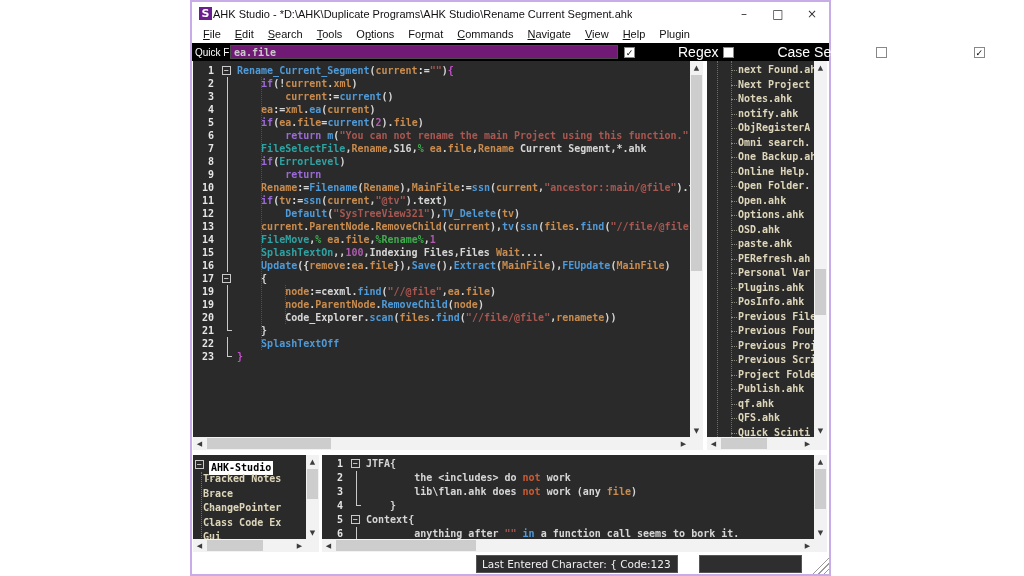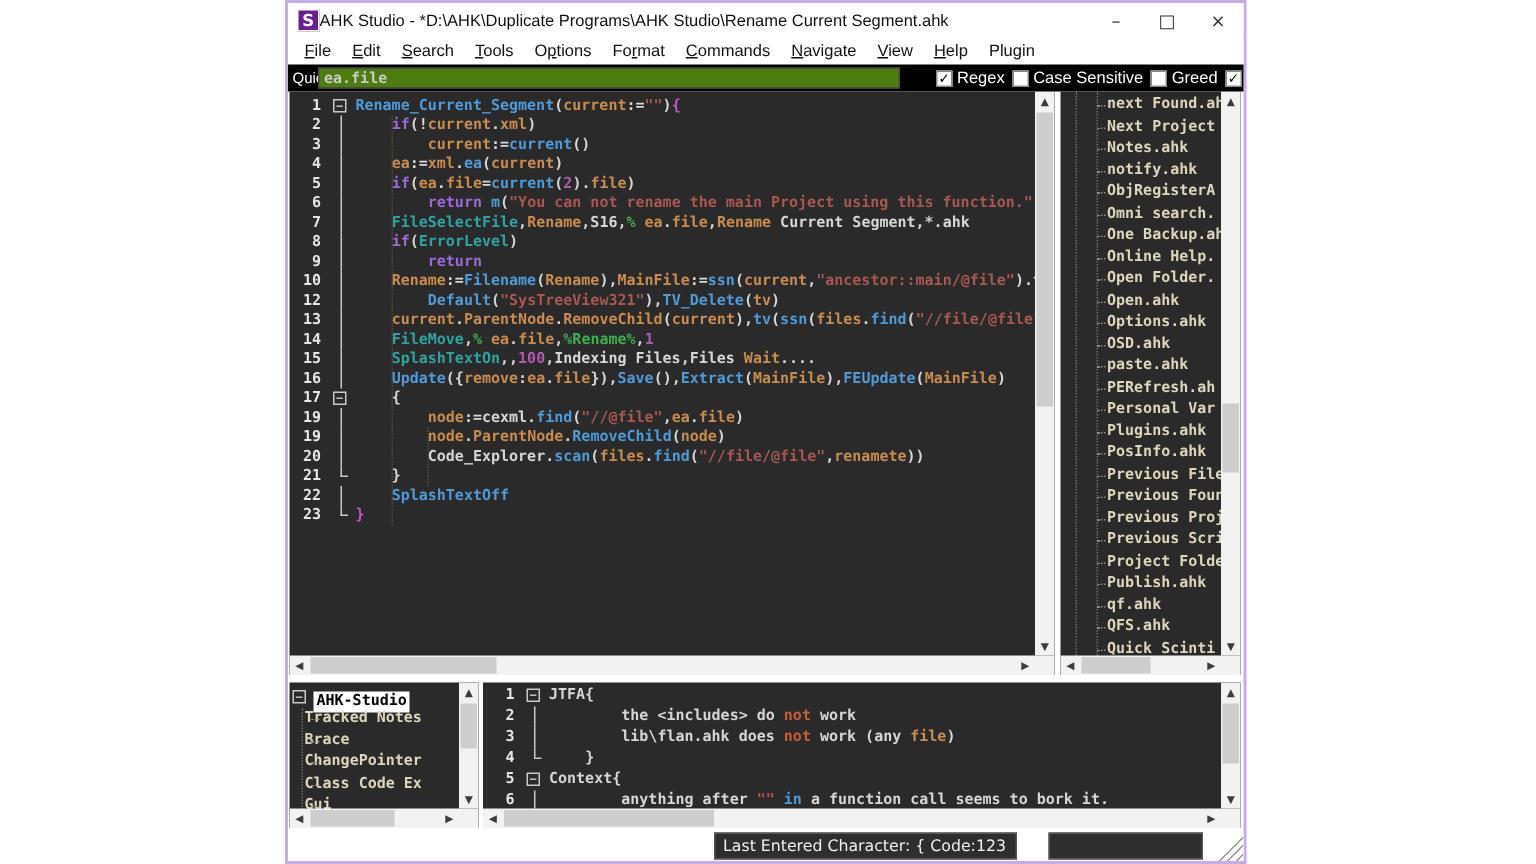--- a/index.html
+++ b/index.html
@@ -23,28 +23,28 @@
   
   .menubar{position:absolute;left:0;top:23px;width:637px;height:18px;background:#fff;
            display:flex;align-items:center;padding-left:4px;}
   .menu-item{font-size:11px;color:#111;padding:0 7px;white-space:nowrap;}
   .menu-item u{text-decoration:underline;}
 
   
   .qfbar{position:absolute;left:0;top:41px;width:637px;height:18px;background:#000;
          display:flex;align-items:center;}
   .qf-label{color:#fff;font-size:10px;padding:0 4px 0 3px;white-space:nowrap;}
-  .qf-input{position:absolute;left:20px;top:2px;width:388px;height:14px;background:#4d7c0f;
+  .qf-input{position:absolute;left:38px;top:2px;width:388px;height:14px;background:#701a75;
             border:1px solid #4a4a4a;color:#c9c9c9;font:700 10px "DejaVu Sans Mono",monospace;
             padding:0 3px;outline:none;}
   .qf-opts{position:absolute;left:432px;top:0;height:18px;display:flex;align-items:center;gap:5px;}
   .qf-opt{display:flex;align-items:center;gap:3px;}
   .cb{width:11px;height:11px;background:#fff;border:1px solid #888;color:#000;
       font:700 9px/10px "DejaVu Sans",sans-serif;text-align:center;}
-  .qf-opt span.lbl{color:#fff;font-size:11px;white-space:nowrap;}
+  .qf-opt span.lbl{color:#fff;font-size:14px;white-space:nowrap;margin-left:40px;}
 
   
   .editor{position:absolute;background:#2a2a2a;overflow:hidden;}
   .edlines{position:absolute;left:0;top:3px;right:13px;bottom:13px;overflow:hidden;}
   .line{display:flex;height:13px;align-items:stretch;}
   .nline .line{height:14px;}
   .gut{width:26px;text-align:right;padding-right:5px;color:#e6e6e6;
        font:700 10px/13px "DejaVu Sans Mono",monospace;flex:none;}
   .mar{width:18px;flex:none;position:relative;}
   .g-line{position:absolute;left:8px;top:0;bottom:0;border-left:1px solid #c9c9c9;}
@@ -215,20 +215,27 @@
               <div class="g-line"></div>
             </span>
             <span class="codetxt"><span>        </span><span class="tk-k">return</span></span>
           </div>
           <div class="line">
             <span class="gut">10</span>
             <span class="mar">
               <div class="g-line"></div>
             </span>
             <span class="codetxt"><span>    </span><span class="tk-v">Rename</span><span class="tk-w">:=</span><span class="tk-f">Filename</span><span class="tk-w">(</span><span class="tk-v">Rename</span><span class="tk-w">),</span><span class="tk-v">MainFile</span><span class="tk-w">:=</span><span class="tk-f">ssn</span><span class="tk-w">(</span><span class="tk-v">current</span><span class="tk-w">,</span><span class="tk-s">"ancestor::main/@file"</span><span class="tk-w">).text</span></span>
+          </div>
+          <div class="line">
+            <span class="gut">11</span>
+            <span class="mar">
+              <div class="g-line"></div>
+            </span>
+            <span class="codetxt"><span>    </span><span class="tk-k">if</span><span class="tk-w">(</span><span class="tk-v">tv</span><span class="tk-w">:=</span><span class="tk-f">ssn</span><span class="tk-w">(</span><span class="tk-v">current</span><span class="tk-w">,</span><span class="tk-s">"@tv"</span><span class="tk-w">).text)</span></span>
           </div>
           <div class="line">
             <span class="gut">12</span>
             <span class="mar">
               <div class="g-line"></div>
             </span>
             <span class="codetxt"><span>        </span><span class="tk-f">Default</span><span class="tk-w">(</span><span class="tk-s">"SysTreeView321"</span><span class="tk-w">),</span><span class="tk-f">TV_Delete</span><span class="tk-w">(</span><span class="tk-v">tv</span><span class="tk-w">)</span></span>
           </div>
           <div class="line">
             <span class="gut">13</span>

